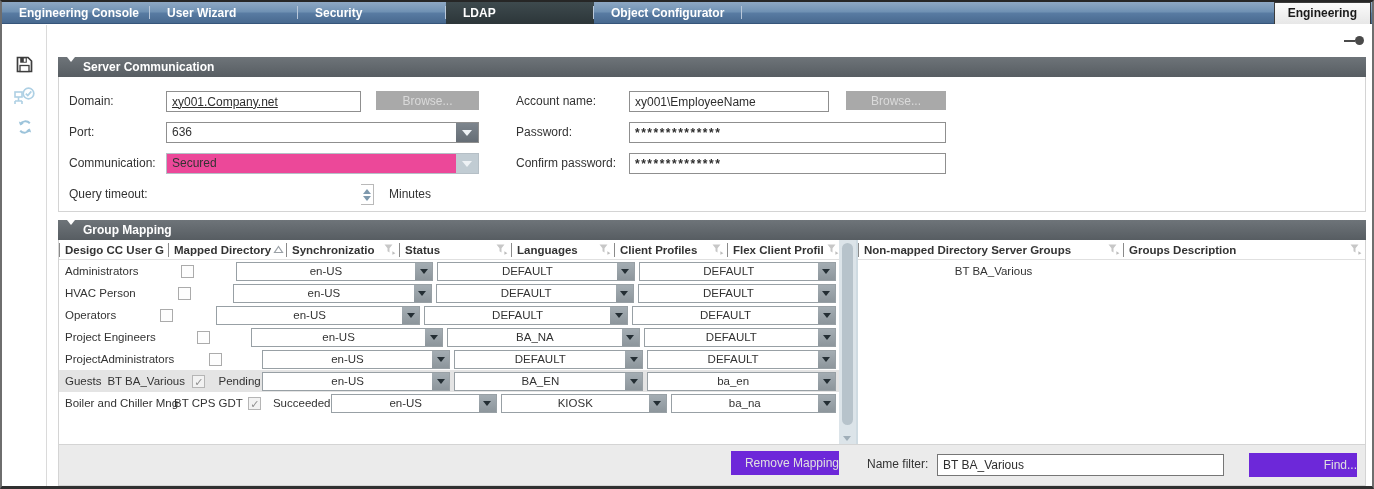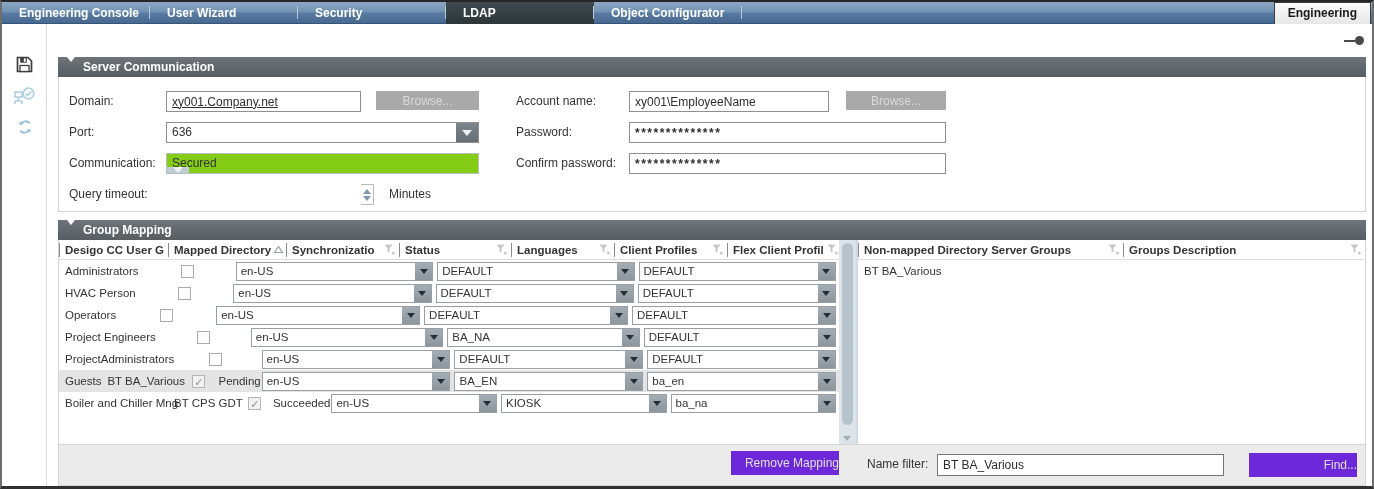--- a/index.html
+++ b/index.html
@@ -53,21 +53,21 @@
   .pw { letter-spacing:1.5px; font-weight:bold; }
   .btn { position:absolute; height:19px; background:#a9a9a9; color:#dadada; text-align:center;
          line-height:21px; font-size:12px; cursor:default; }
 
   .combo-sc { position:absolute; height:21px; border:1px solid #8f8f8f; background:#fff; display:flex; }
   .combo-sc .val { flex:1; padding:0 5px; line-height:19px; white-space:nowrap; overflow:hidden; }
   .combo-sc .arrow { width:22px; display:flex; align-items:center; justify-content:center; }
   .arrow.dark { background:linear-gradient(#7d858d,#656d75); }
   .arrow.lite { background:#c1ccd3; }
   .arrow i { width:0; height:0; border-left:5px solid transparent; border-right:5px solid transparent; border-top:6px solid #eef2f5; }
-  .combo-sc.disabled { background:#84cc16; border-color:#b5bfc6;flex-direction:column; }
+  .combo-sc.disabled { background:#ec4899; border-color:#b5bfc6; }
 
   .spinner { position:absolute; width:13px; height:21px; border:1px solid #b9b9b9; border-left:none; background:#fff;
              display:flex; flex-direction:column; align-items:center; justify-content:center; gap:2px; }
   .spin-up { width:0;height:0;border-left:4px solid transparent;border-right:4px solid transparent;border-bottom:5px solid #7e99ad; }
   .spin-dn { width:0;height:0;border-left:4px solid transparent;border-right:4px solid transparent;border-top:5px solid #7e99ad; }
 
   
   .gm { top:195px; }
   .gm .panel-body { height:246px; overflow:hidden; }
   .gm-left  { position:absolute; left:0; top:0; bottom:41px; width:780px; background:#fff; }
@@ -83,21 +83,21 @@
         padding:0 3px 0 6px; white-space:nowrap; overflow:hidden; cursor:pointer; }
   .th::before { content:""; position:absolute; left:0; top:3px; height:14px; width:1px; background:#8a8a8a; }
   .th .sp { flex:1; }
   .ficon { flex:0 0 auto; margin-left:2px; }
 
   .c1{width:109px}.c2{width:118px}.c3{width:113px}.c4{width:112px}.c5{width:103px}.c6{width:113px}.c7{width:112px}
   .r1{width:265px}.r2{flex:1}
 
   .trow { display:flex; height:22px; align-items:center; font-size:11.5px; }
   .trow.selected { background:#e4e4e4; }
-  .td { padding-left:6px; white-space:nowrap; overflow:visible; }
+  .td { padding-left:6px; white-space:nowrap; overflow:visible;text-align:center; }
   .td.ck { display:flex; justify-content:center; padding-left:0; overflow:hidden; }
   .checkbox { width:13px; height:13px; border:1px solid #ababab; background:#fdfdfd; display:block;
               text-align:center; line-height:12px; font-size:11px; color:#8f8f8f; }
   .checkbox.checked { background:#f2f2f2; border-color:#b5b5b5; }
   .checkbox.checked::after { content:"\2713"; }
 
   .combo { height:19px; border:1px solid #98a0a5; background:#fff; display:flex; cursor:pointer; }
   .combo .cval { flex:1; padding:0 4px; line-height:17px; white-space:nowrap; overflow:hidden; font-size:11.5px; }
   .combo .cbtn { width:17px; background:linear-gradient(#a4adb3,#8d969c); display:flex; align-items:center; justify-content:center; }
   .combo .cbtn i { width:0; height:0; border-left:4px solid transparent; border-right:4px solid transparent; border-top:5px solid #242e34; }

